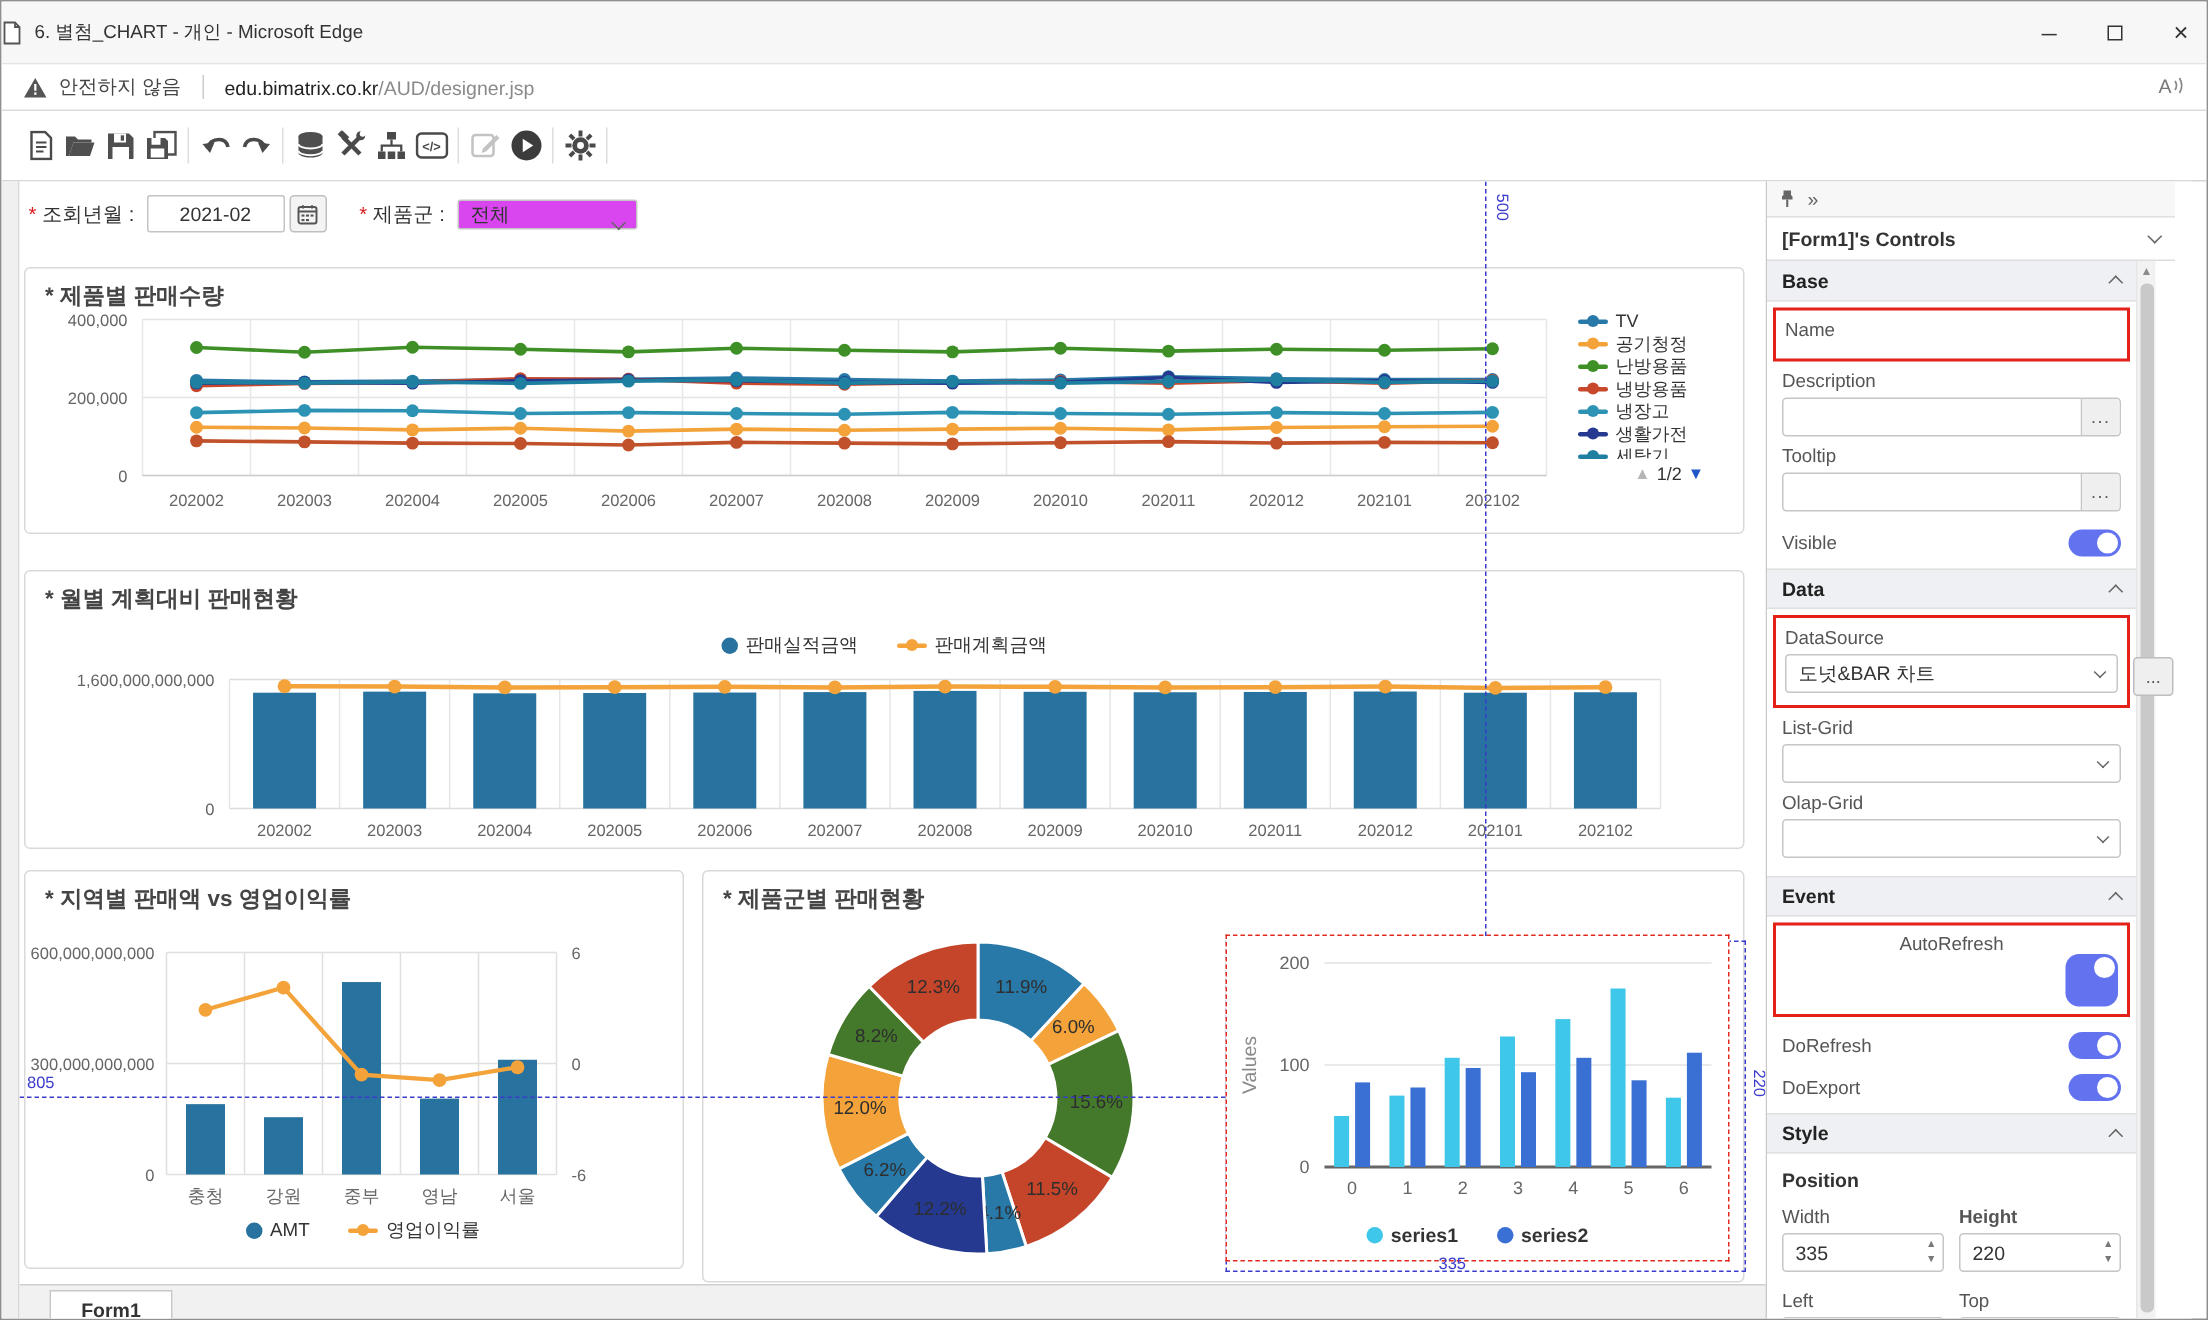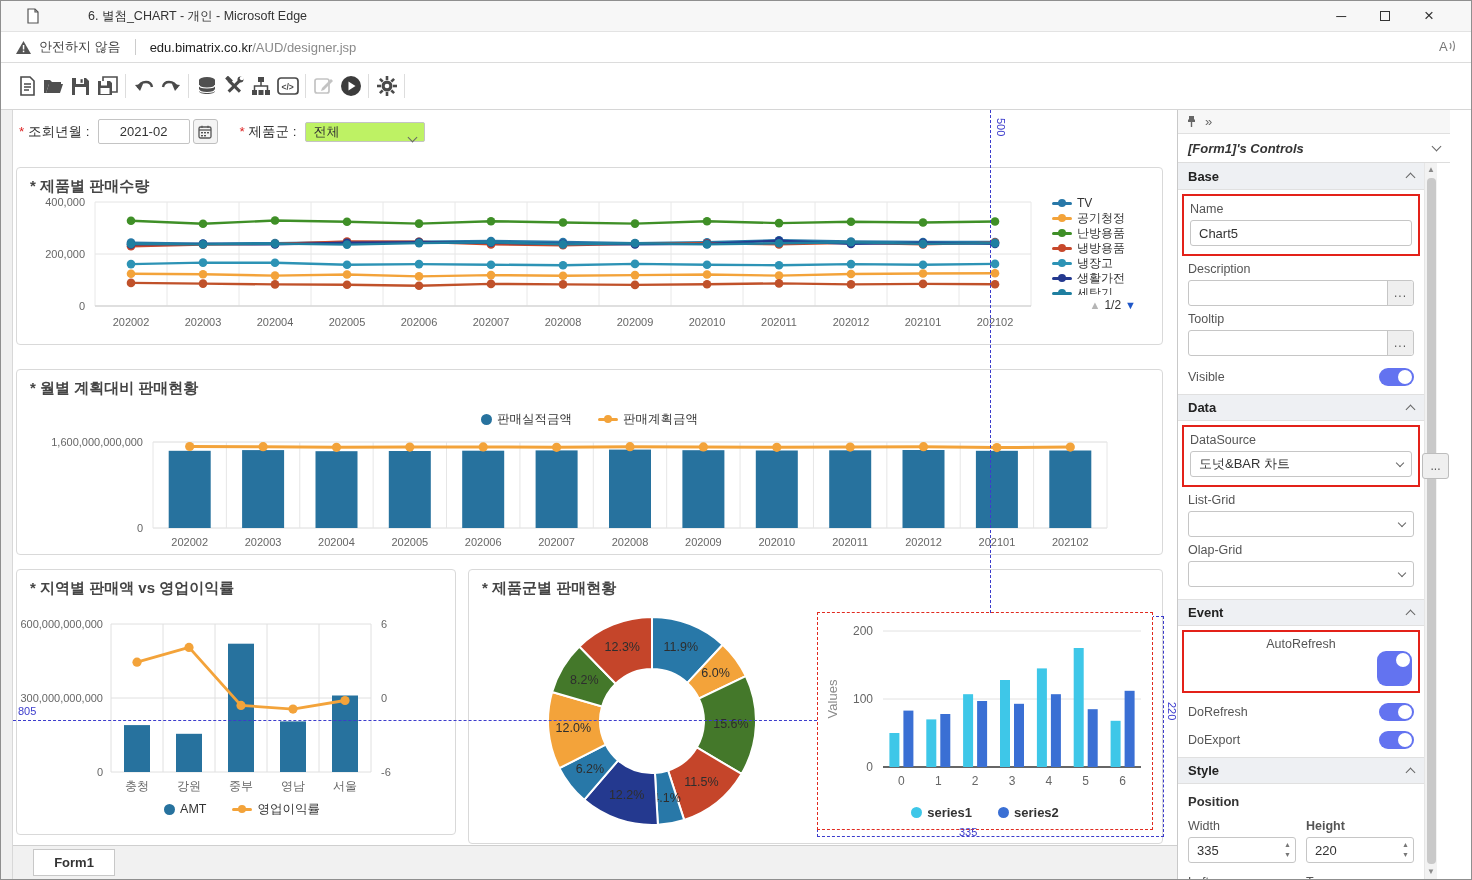--- a/index.html
+++ b/index.html
@@ -1,19 +1,19 @@
 <!DOCTYPE html>
 <html><head>
 <meta charset="utf-8">
 <style>
   *{margin:0;padding:0;box-sizing:border-box;}
   html,body{width:1472px;height:880px;background:#fff;font-family:"Liberation Sans","DejaVu Sans",sans-serif;}
   .window{width:1472px;height:880px;border:1px solid #8f8f8f;background:#fff;position:relative;overflow:hidden;}
   
-  .titlebar{height:31px;background:#f7f7f7;border-bottom:1px solid #e3e3e3;display:flex;align-items:center;padding:0 25px;gap:40px;}
+  .titlebar{height:42px;background:#f7f7f7;border-bottom:1px solid #e3e3e3;display:flex;align-items:center;padding:0 0;}
   .titlebar .ttl{font-size:12.5px;color:#333;margin-left:8px;flex:1;}
   .winbtns{display:flex;align-items:center;gap:34px;padding-right:12px;color:#333;}
   .winbtn{font-size:14px;line-height:14px;cursor:default;}
   .maxbox{width:10px;height:10px;border:1.2px solid #333;display:inline-block;}
   
   .addressbar{height:31px;background:#fff;border-bottom:1px solid #dcdcdc;display:flex;align-items:center;padding:0 14px;font-size:13px;color:#444;}
   .addressbar .vdiv{width:1px;height:16px;background:#ccc;margin:0 14px;}
   .addr-host{color:#222;}
   .addr-path{color:#8a8a8a;}
   .readaloud{margin-left:auto;color:#777;}
@@ -28,21 +28,21 @@
   .canvas-col{width:1164px;display:flex;flex-direction:column;}
   .canvas{position:relative;height:735px;background:#fff;overflow:hidden;}
   .tabstrip{height:34px;background:#f1f1f1;border-top:1px solid #cfcfcf;display:flex;align-items:center;}
   .formtab{margin-left:20px;width:82px;height:27px;background:#fff;border:1px solid #c8c8c8;display:flex;align-items:center;justify-content:center;font-size:13px;color:#333;font-weight:bold;}
   .gutter-r{width:11px;background:#fff;}
   
   .filters{position:absolute;left:6px;top:9px;display:flex;align-items:center;font-size:13.5px;color:#333;}
   .req{color:#d22;}
   .txtin{height:25px;border:1px solid #c4c4c4;border-radius:2px;font-size:13px;color:#333;text-align:center;font-family:inherit;}
   .calbtn{width:25px;height:25px;border:1px solid #bfbfbf;background:#f4f4f4;border-radius:3px;margin-left:3px;display:flex;align-items:center;justify-content:center;}
-  .selectbox{height:20px;border:1px solid #c4c4c4;border-radius:2px;background:#bef264;display:flex;align-items:flex-end;padding:0 8px;font-size:13px;color:#333;position:relative;}
+  .selectbox{height:20px;border:1px solid #c4c4c4;border-radius:2px;background:#d946ef;display:flex;align-items:flex-end;padding:0 8px;font-size:13px;color:#333;position:relative;}
   .chev{width:7px;height:7px;border-right:1.6px solid #666;border-bottom:1.6px solid #666;transform:rotate(45deg);margin-top:-3px;}
   .chev-up{transform:rotate(-135deg);margin-top:3px;}
   
   .card{position:absolute;background:#fff;border:1px solid #d9d9d9;border-radius:4px;}
   .card-title{position:absolute;left:13px;top:9px;font-size:15px;font-weight:bold;color:#454545;}
   .tk{font-size:11px;fill:#666;}
   .dk{font-size:12.5px;fill:#2e2e2e;}
   
   .lgcol{position:absolute;display:flex;flex-direction:column;gap:1px;font-size:12px;color:#333;}
   .lg{display:flex;align-items:center;gap:5px;white-space:nowrap;height:14px;}
@@ -56,21 +56,21 @@
   .pgdn{color:#1f57c8;font-size:11px;}
   
   .vguide{position:absolute;border-left:1.6px dashed #3c3ccc;width:0;}
   .hguide{position:absolute;border-top:1.6px dashed #3c3ccc;height:0;}
   .glabel{position:absolute;font-size:11px;color:#3c3ccc;}
   .sel-red{position:absolute;border:1.6px dashed #e02b20;background:#fff;}
   .sel-blue{position:absolute;border:1.6px dashed #3c3ccc;pointer-events:none;}
   
   .sidepanel{width:273px;border-left:1px solid #c9c9c9;background:#fff;display:flex;flex-direction:column;overflow:hidden;}
   .pminibar{height:24px;background:#f7f7f7;border-bottom:1px solid #e0e0e0;display:flex;align-items:center;padding-left:8px;gap:8px;color:#666;}
-  .pheader{height:29px;border-bottom:1px solid #ddd;display:flex;align-items:center;padding:0 10px;font-size:13px;font-weight:bold;color:#333;font-style:italic;}
+  .pheader{height:29px;border-bottom:1px solid #ddd;display:flex;align-items:center;padding:0 10px;font-size:13px;font-weight:bold;color:#333;}
   .pheader .chev{margin-left:auto;}
   .pbody{flex:1;display:flex;overflow:hidden;}
   .pcontent{width:246px;overflow:hidden;}
   .pscroll{width:13px;background:#f2f2f2;display:flex;flex-direction:column;align-items:center;border-left:1px solid #e6e6e6;}
   .sarrow{font-size:8px;color:#8a8a8a;height:14px;line-height:14px;}
   .sthumb{width:9px;flex:1;margin:1px 0;background:#c9c9c9;border-radius:4px;}
   .sect-h{height:27px;background:#eef0f3;border-bottom:1px solid #e0e0e0;border-top:1px solid #e0e0e0;display:flex;align-items:center;padding:0 10px;font-size:13px;font-weight:bold;color:#222;}
   .sect-h .chev{margin-left:auto;}
   .plbl{font-size:12.5px;color:#555;margin:6px 10px 4px;}
   .pin-row{margin:0 10px;position:relative;}
@@ -701,21 +701,20 @@
       </div>
       <div class="pbody">
         <div class="pcontent">
 
           <div class="sect-h" style="border-top:0;">
             <span>Base</span>
             <span class="chev chev-up"></span>
           </div>
           <div class="redbox">
             <div class="plbl">Name</div>
-            <div class="pin-row"><input class="pinput" value="Chart5" style=""></div>
           </div>
           <div class="plbl">Description</div>
           <div class="pin-row">
             <input class="pinput" style="">
             <div class="dots-btn">...</div>
           </div>
           <div class="plbl">Tooltip</div>
           <div class="pin-row">
             <input class="pinput" style="">
             <div class="dots-btn">...</div>

